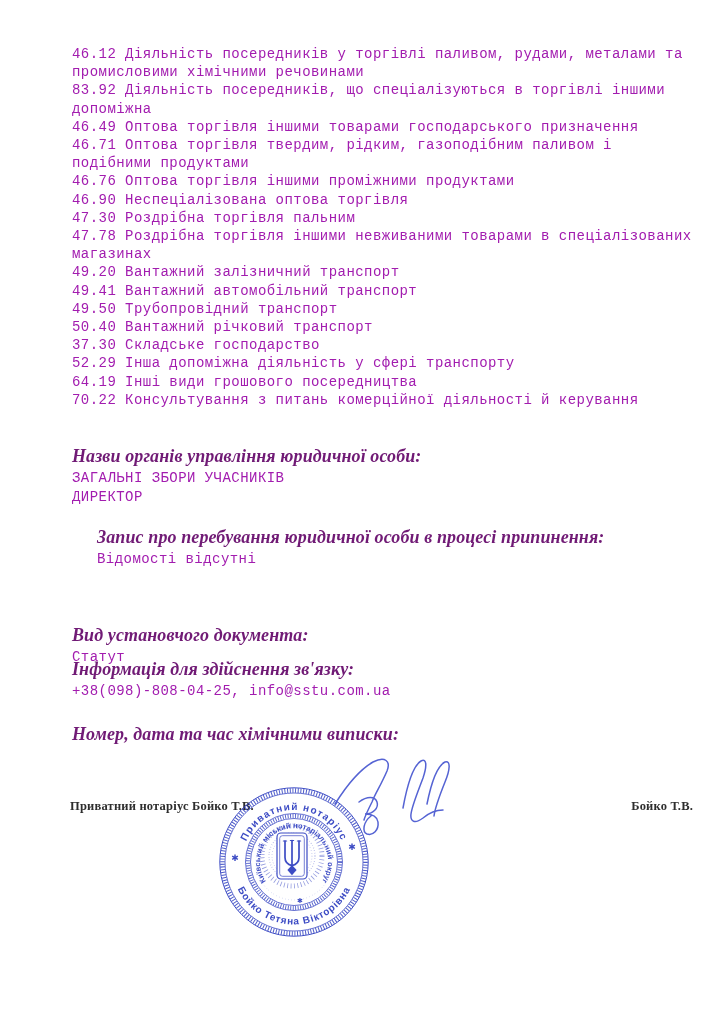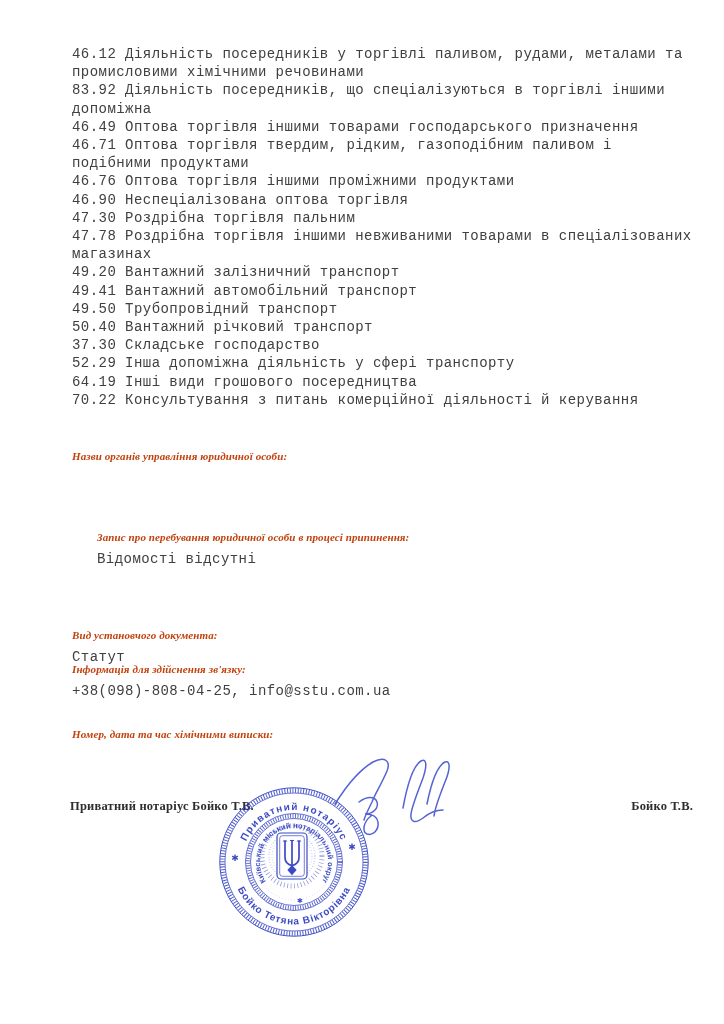--- a/index.html
+++ b/index.html
@@ -9,35 +9,35 @@
     background:#ffffff;
     overflow:hidden;
     font-family:"Liberation Sans",sans-serif;
   }
   
   .mono-line{
     font-family:"Liberation Mono","DejaVu Sans Mono",monospace;
     font-size:14px;
     line-height:18.2px;
     letter-spacing:0.45px;
-    color:#404040;
+    color:#a21caf;
     white-space:pre;
   }
   .kved-list{
     position:absolute;left:72px;top:45px;width:644px;
   }
   .doc-section{position:absolute;left:72px;width:640px;}
   .sec-heading{
     margin:0 0 4px 0;
     font-family:"Liberation Serif","DejaVu Serif",serif;
     font-style:italic;
     font-weight:700;
-    font-size:11px;
+    font-size:18px;
     line-height:17px;
-    color:#c2410c;
+    color:#701a75;
     letter-spacing:0.1px;
   }
   .sec-values .mono-line{line-height:19px;}
   .s1{top:448px;}
   .s2{top:529px;margin-left:25px;}
   .s3{top:627px;}
   .s4{top:661px;}
   .s5{top:726px;}
   .footer-row{
     position:absolute;left:70px;right:31px;top:799px;
@@ -107,20 +107,24 @@
 
       <div class="mono-line">52.29 Інша допоміжна діяльність у сфері транспорту</div>
 
       <div class="mono-line">64.19 Інші види грошового посередництва</div>
 
       <div class="mono-line">70.22 Консультування з питань комерційної діяльності й керування</div>
     </div>
 
   <section class="doc-section s1">
     <h2 class="sec-heading">Назви органів управління юридичної особи:</h2>
+    <div class="sec-values">
+      <div class="mono-line">ЗАГАЛЬНІ ЗБОРИ УЧАСНИКІВ</div>
+      <div class="mono-line">ДИРЕКТОР</div>
+    </div>
   </section>
 
   <section class="doc-section s2">
     <h2 class="sec-heading">Запис про перебування юридичної особи в процесі припинення:</h2>
     <div class="sec-values">
       <div class="mono-line">Відомості відсутні</div>
     </div>
   </section>
 
   <section class="doc-section s3">

